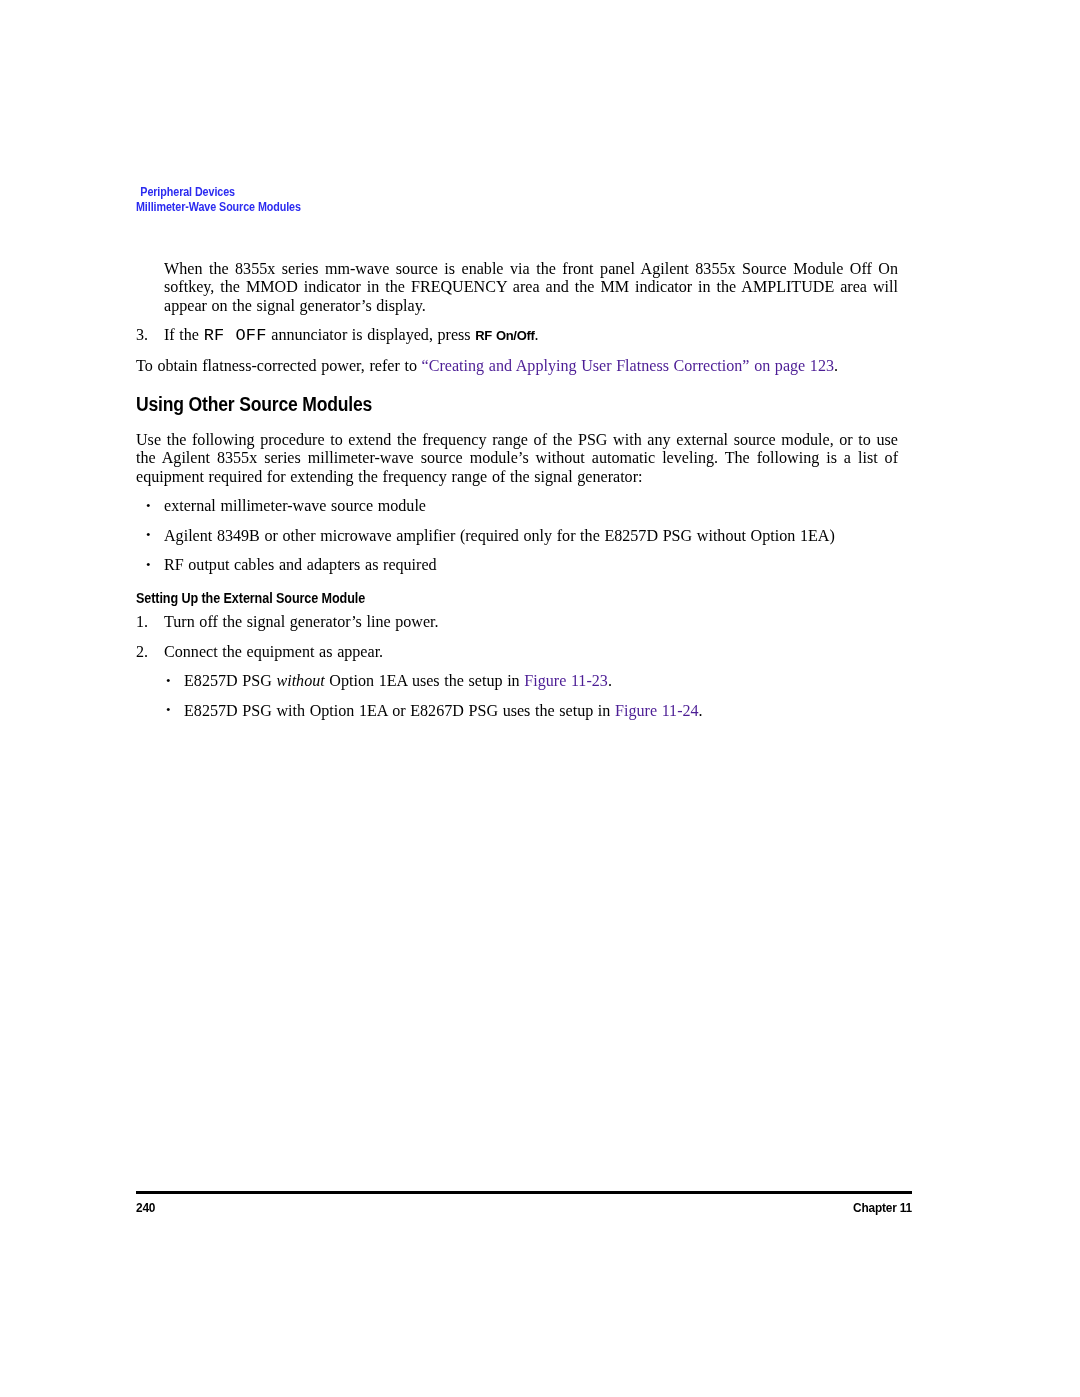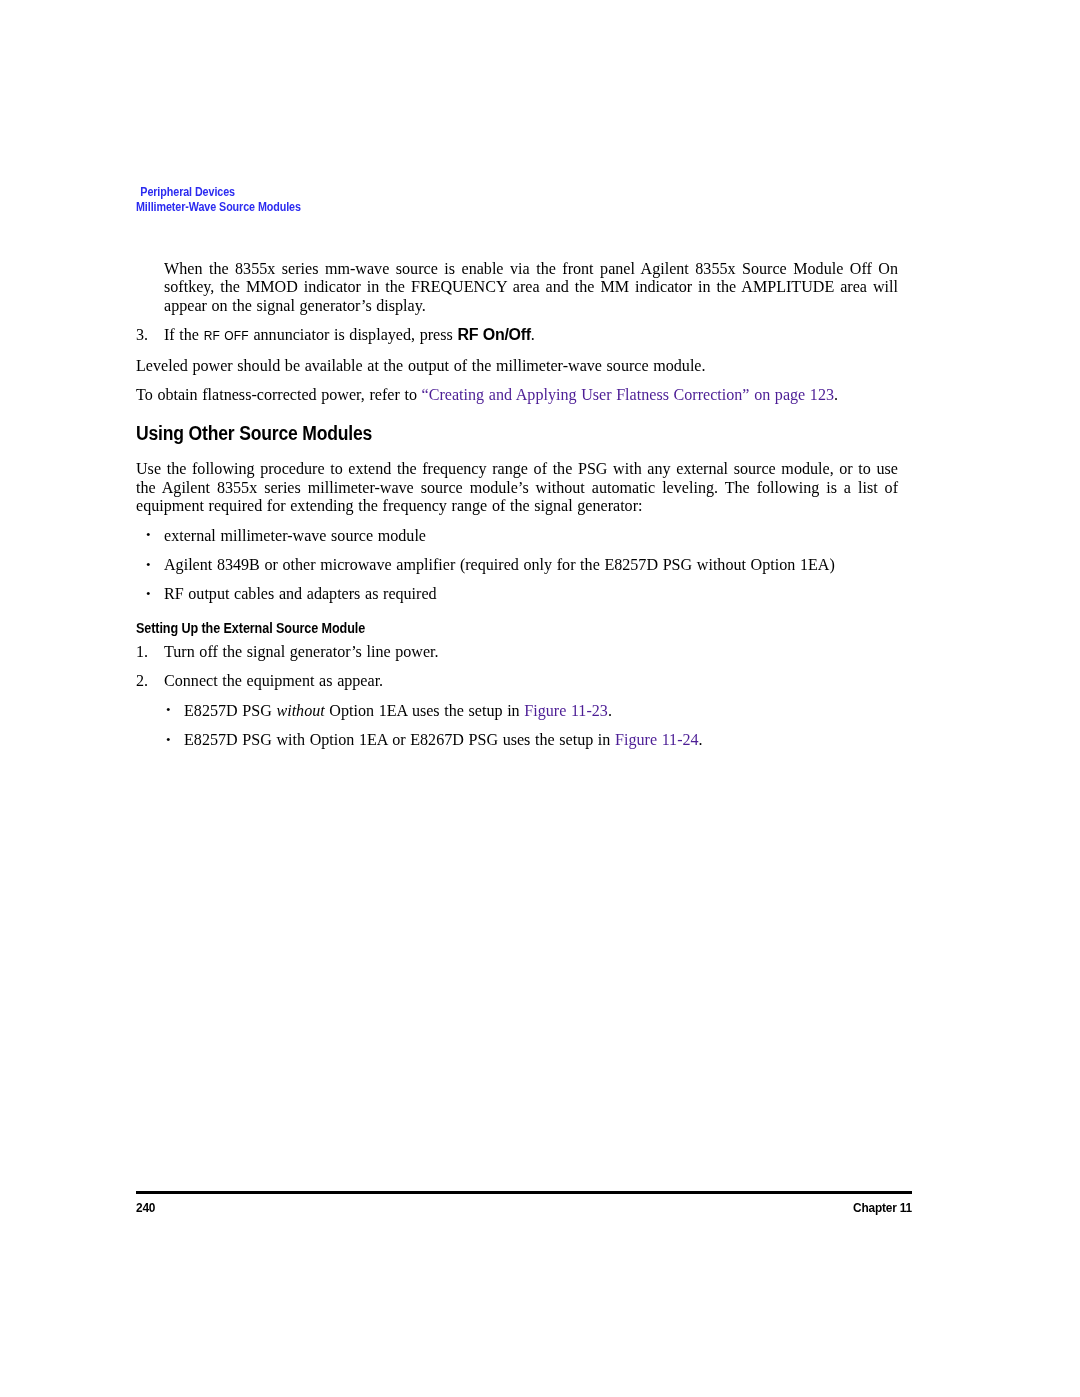--- a/index.html
+++ b/index.html
@@ -139,28 +139,28 @@
     transform-origin: left center;
     color: #000;
   }
 
   
   .link {
     color: #4c1d95;
     text-decoration: none;
   }
   .mono {
-    font-family: Liberation Sans, sans-serif;
-    font-size: 12px;
+    font-family: Liberation Mono, monospace;
+    font-size: 17px;
     letter-spacing: 0.2px;
   }
   .softkey {
     font-family: "Liberation Sans Narrow", "Liberation Sans", sans-serif;
     font-weight: bold;
-    font-size: 16px;
+    font-size: 13px;
     letter-spacing: -0.3px;
   }
   .ital { font-style: italic; text-align: right; }
 
   
   .footer-rule {
     position: absolute;
     left: 136px;
     top: 1191px;
     width: 776px;
@@ -206,21 +206,20 @@
   </div>
 
   <div class="content">
 
     <p class="para indent">When the 8355x series mm-wave source is enable via the front panel Agilent 8355x Source Module Off On softkey, the MMOD indicator in the FREQUENCY area and the MM indicator in the AMPLITUDE area will appear on the signal generator’s display.</p>
 
     <div class="step">
       <span class="num">3.</span><span>If the </span><span class="mono">RF OFF</span><span> annunciator is displayed, press </span><span class="softkey">RF On/Off</span><span>.</span>
     </div>
 
-    <p class="para">Leveled power should be available at the output of the millimeter-wave source module.</p>
 
     <p class="para"><span>To obtain flatness-corrected power, refer to </span><a class="link" href="#">“Creating and Applying User Flatness Correction” on page 123</a><span>.</span></p>
 
     <h2 class="h-section">Using Other Source Modules</h2>
 
     <p class="para">Use the following procedure to extend the frequency range of the PSG with any external source module, or to use the Agilent 8355x series millimeter-wave source module’s without automatic leveling. The following is a list of equipment required for extending the frequency range of the signal generator:</p>
 
     <div class="bullet">
       <span class="dot">•</span><span>external millimeter-wave source module</span>
     </div>

